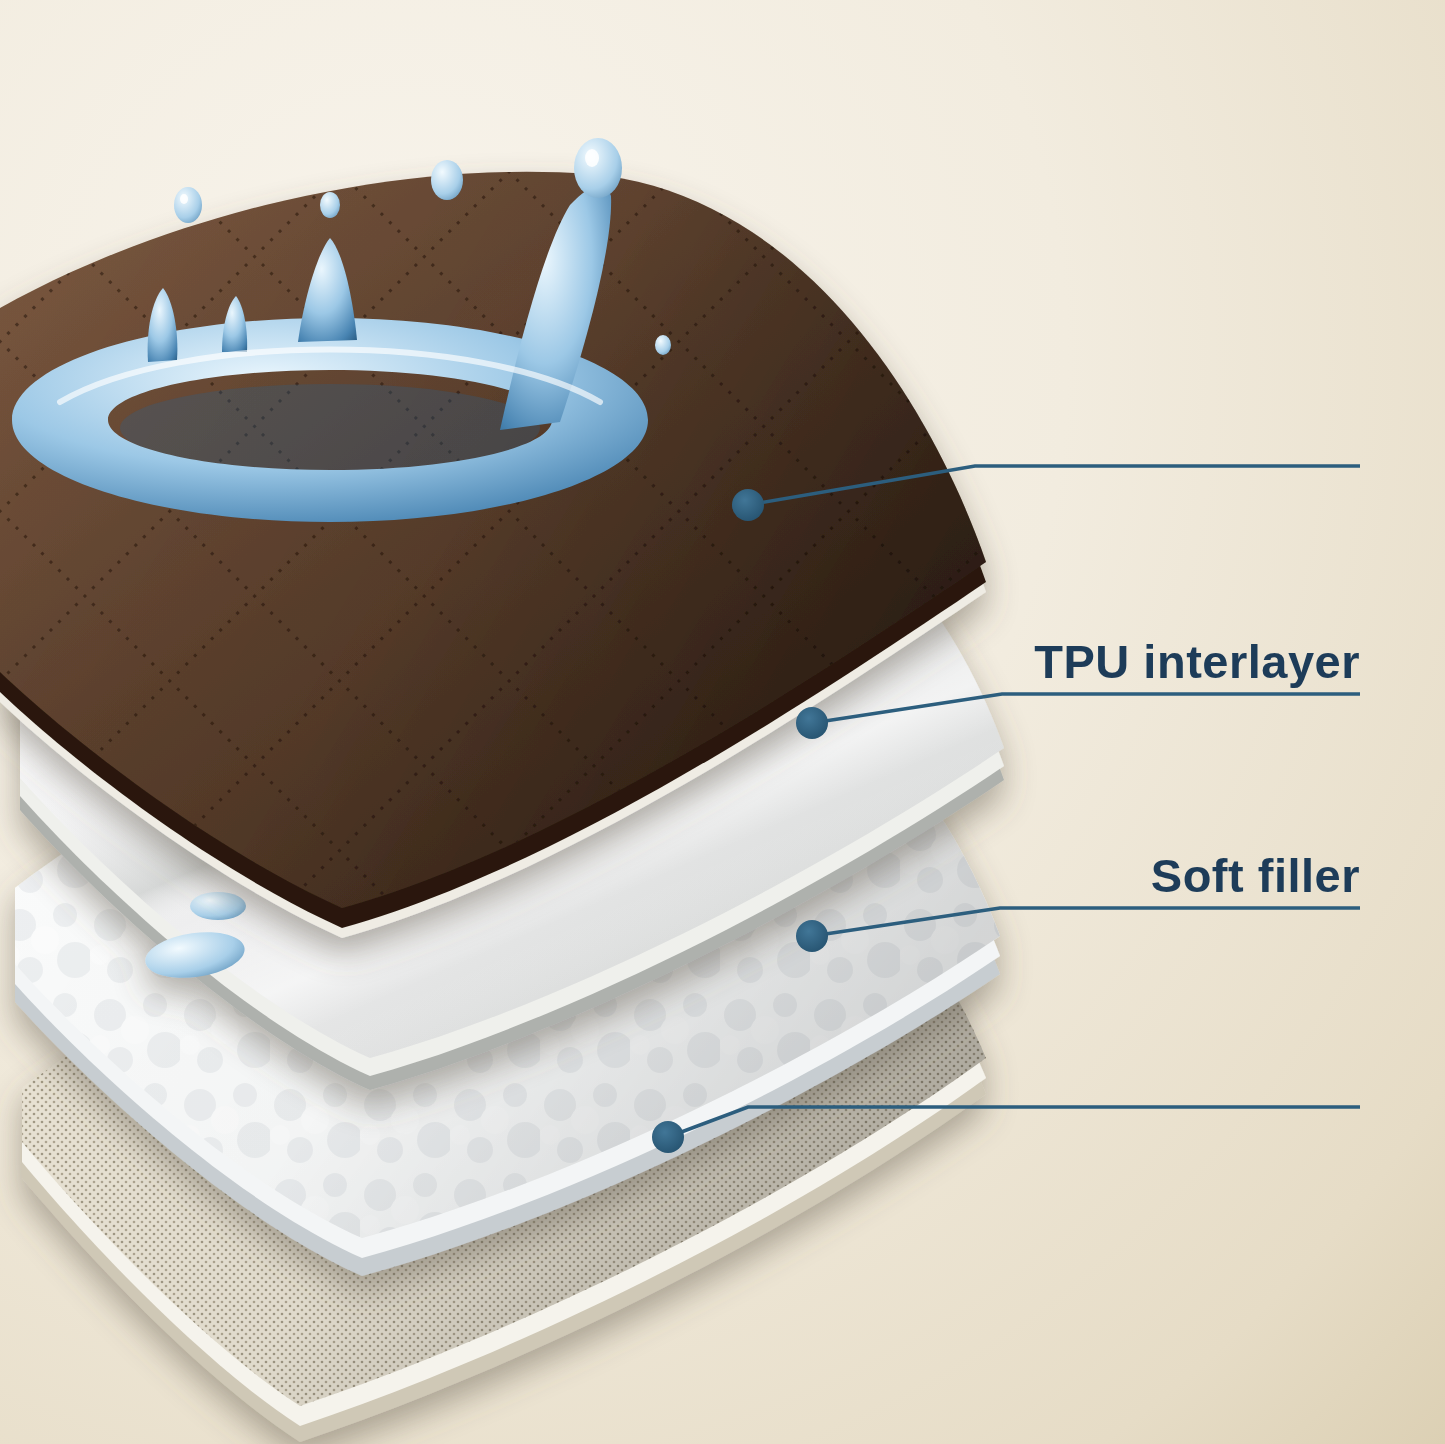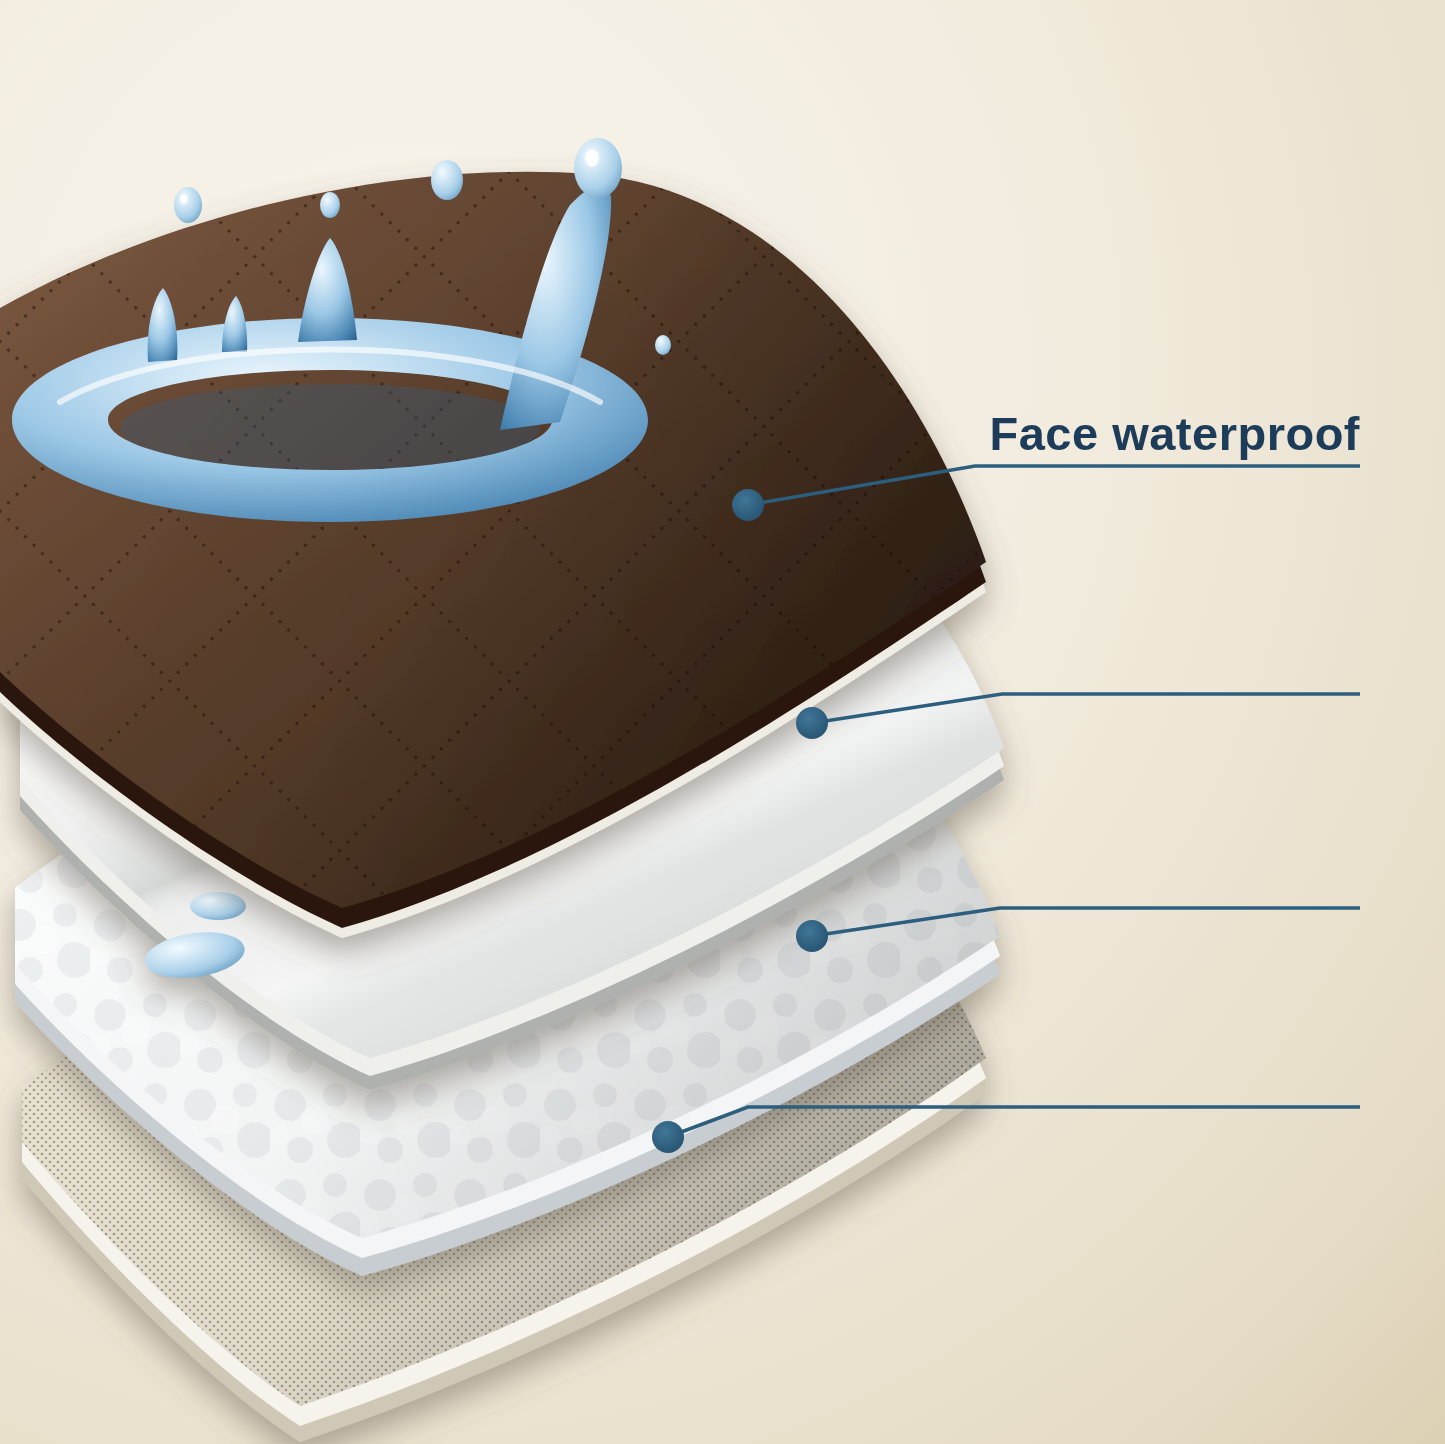--- a/index.html
+++ b/index.html
@@ -188,15 +188,16 @@
     <g stroke="#2c5e7e" stroke-width="3.5" fill="none">
       <path d="M 812,936 L 1000,908 L 1360,908"></path>
       <circle cx="812" cy="936" r="16" fill="url(#dotGrad)" stroke="none"></circle>
     </g>
     <g stroke="#2c5e7e" stroke-width="3.5" fill="none">
       <path d="M 668,1137 L 748,1107 L 1360,1107"></path>
       <circle cx="668" cy="1137" r="16" fill="url(#dotGrad)" stroke="none"></circle>
     </g>
   </svg>
 
-  <div class="callout-label" style="top:406px">Face waterproof</div>
+  <div class="callout-label" style="top:634px">TPU interlayer</div>
+  <div class="callout-label" style="top:848px">Soft filler</div>
 
 </div>
 
 </body></html>

